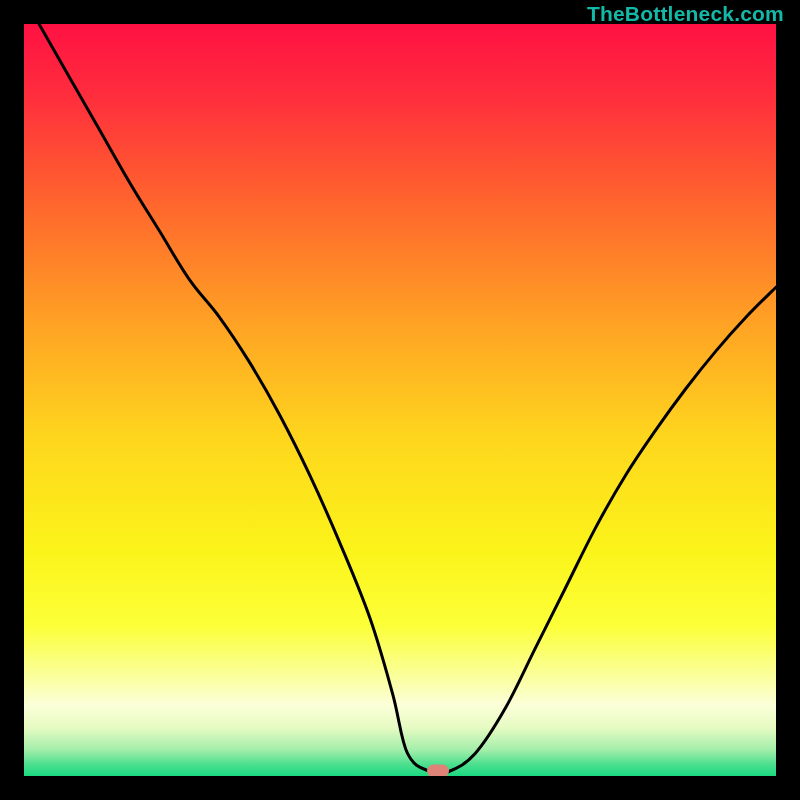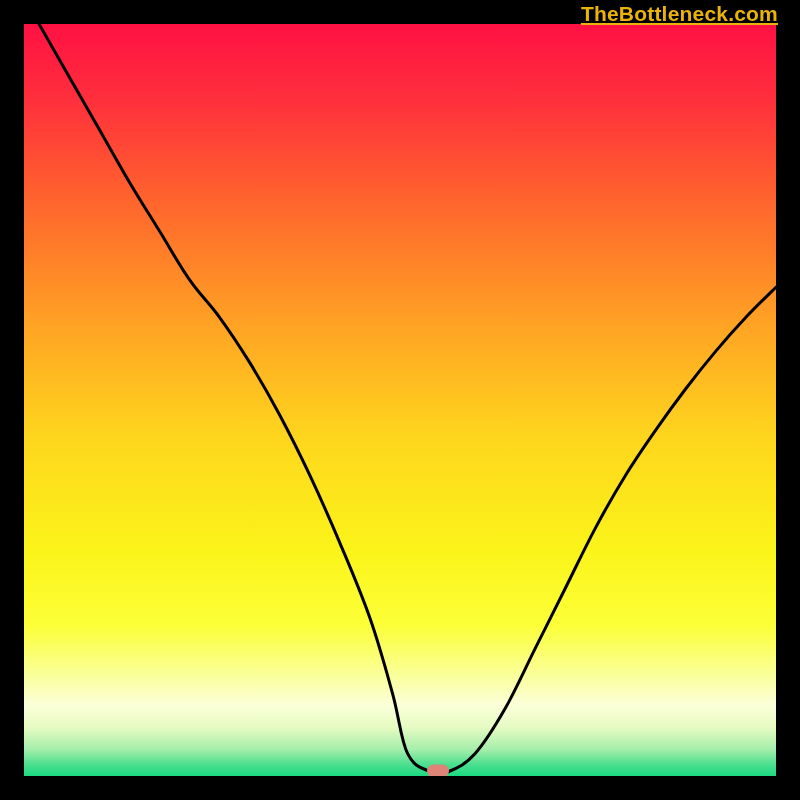--- a/index.html
+++ b/index.html
@@ -41,28 +41,27 @@
   .marker {
     position: absolute;
     width: 22px;
     height: 13px;
     border-radius: 7px;
     transform: translate(-50%, -50%);
   }
   .watermark {
     position: absolute;
     top: 2px;
-    right: 22px;
+    right: 16px;
     font-family: Arial, Helvetica, sans-serif;
     font-size: 21px;
     font-weight: 600;
-    color: #eab308;
+    color: #14b8a6;
     letter-spacing: 0.2px;
     pointer-events: none;
-    text-decoration: underline;
   }
 </style>
 </head>
 <body>
 
 <div class="frame">
 
   <div class="plot-area">
 
     <svg class="gradient" viewBox="0 0 100 100" preserveAspectRatio="none">

